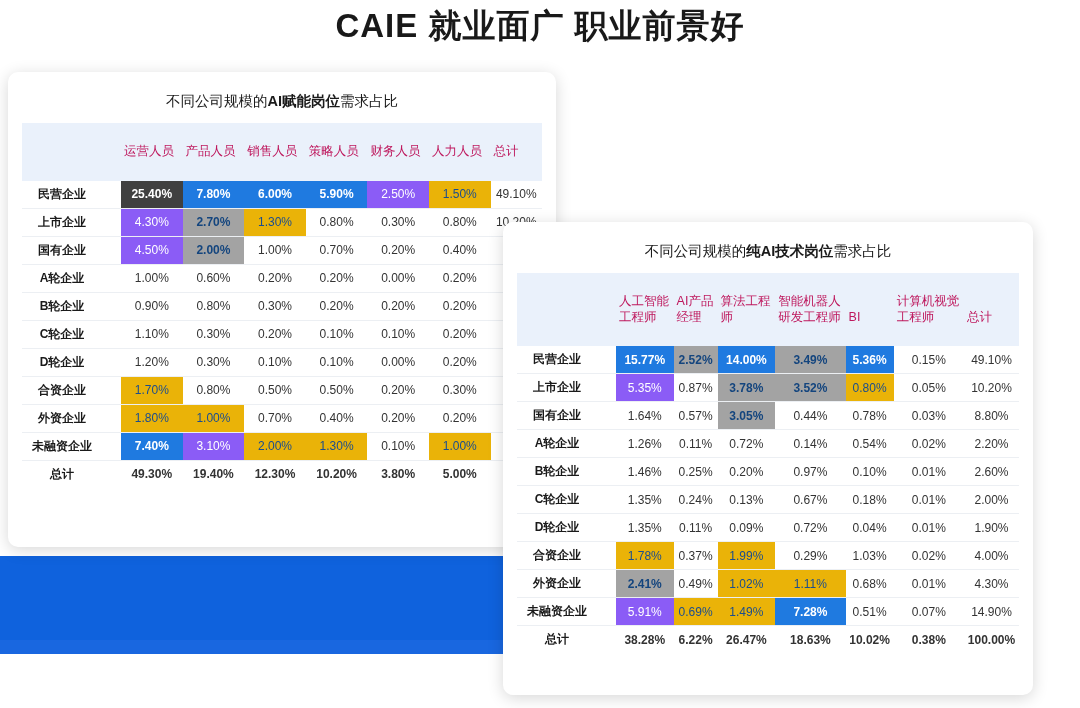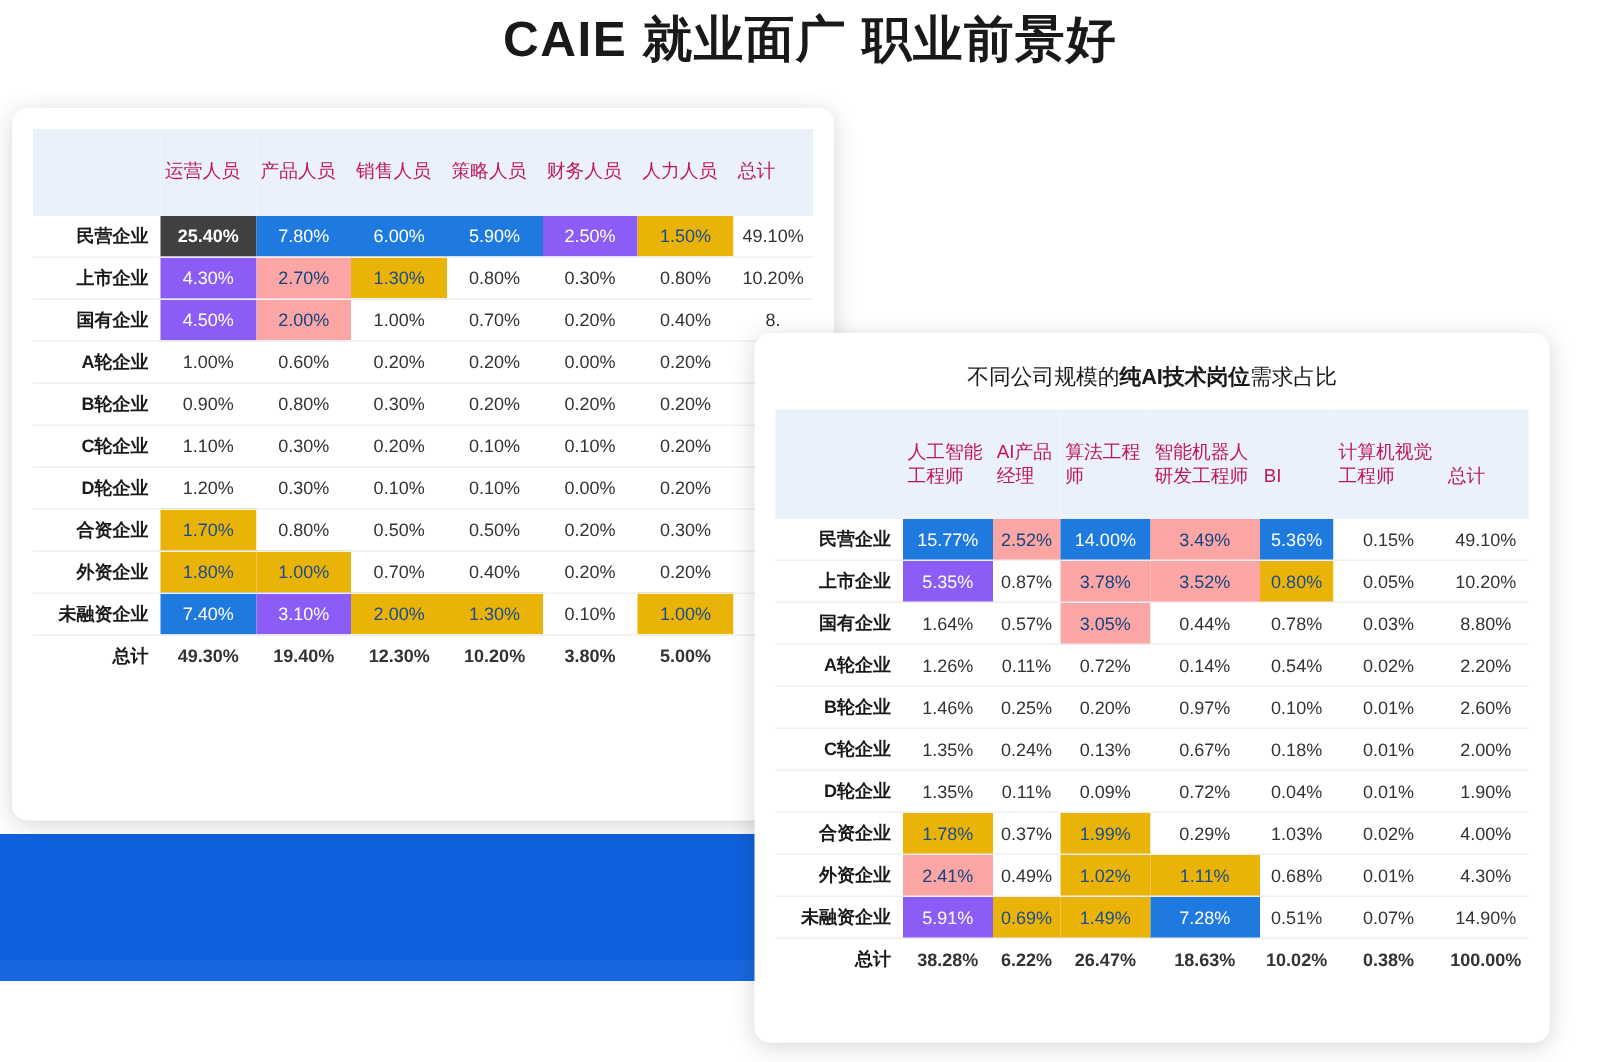--- a/index.html
+++ b/index.html
@@ -100,51 +100,54 @@
   table.grid td {
     text-align: center;
     padding: 5px 3px;
     border-bottom: 1px solid #eceff3;
     font-size: 12px;
     white-space: nowrap;
   }
   table.grid td.rowhead {
     font-weight: bold;
     color: #1a1a1a;
-    text-align: right;
+    text-align: center;
     background: #ffffff;
-    padding-right: 8px;
+    padding-right: 22px;
   }
   table.grid tr.total-row td {
     font-weight: bold;
     border-bottom: none;
     border-top: 1px solid #d7dde5;
     background: #ffffff;
   }
   table.grid tr.total-row td.rowhead { font-weight: bold; }
   td.cell-l5 { background: #404040; color: #ffffff; font-weight: bold; }
-  td.cell-l4 { background: #1f7ae0; color: #ffffff; font-weight: normal; }
+  td.cell-l4 { background: #1f7ae0; color: #ffffff; font-weight: bold; }
   td.cell-l3 { background: #8b5cf6; color: #ffffff; font-weight: normal; }
-  td.cell-l2 { background: #fca5a5; color: #14457e; font-weight: normal; }
+  td.cell-l2 { background: #a3a3a3; color: #14457e; font-weight: bold; }
   td.cell-l1 { background: #eab308; color: #1a4d8f; }
   td.cell-l0 { background: #ffffff; color: #333333; }
 
   
   #table-left td.rowhead, #table-left th.rowhead { width: 74px; }
   #table-right td.rowhead, #table-right th.rowhead { width: 74px; }
 </style>
 </head>
 <body>
 
 <div class="blue-band"></div>
 <div class="blue-band-2"></div>
 
 <div id="page-title">CAIE 就业面广  职业前景好</div>
 
 <div class="card" id="card-left">
+  <div class="card-title">
+    <span>不同公司规模的</span><b>AI赋能岗位</b><span>需求占比</span>
+  </div>
   <table class="grid" id="table-left">
     <thead>
       <tr>
           <th class="rowhead"></th>
           <th>运营人员</th>
           <th>产品人员</th>
           <th>销售人员</th>
           <th>策略人员</th>
           <th>财务人员</th>
           <th>人力人员</th>

